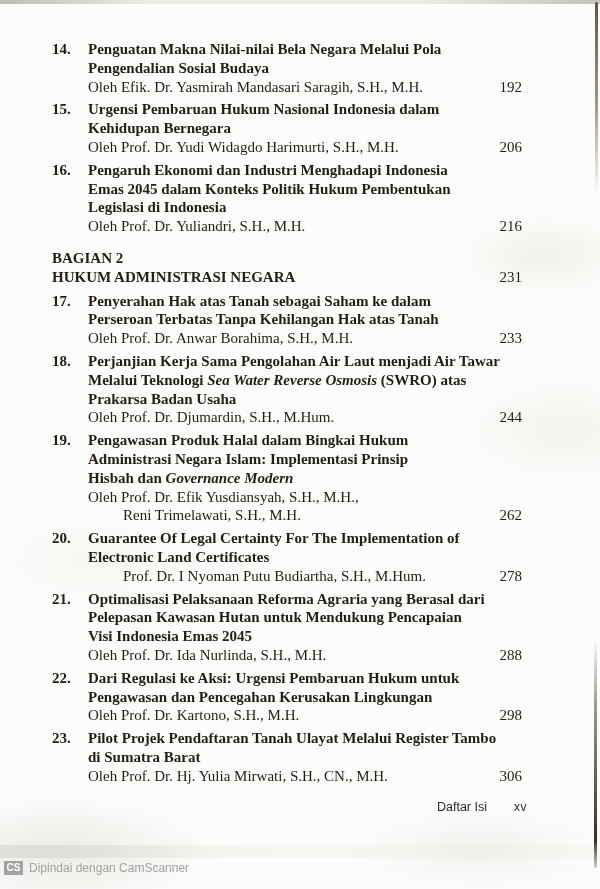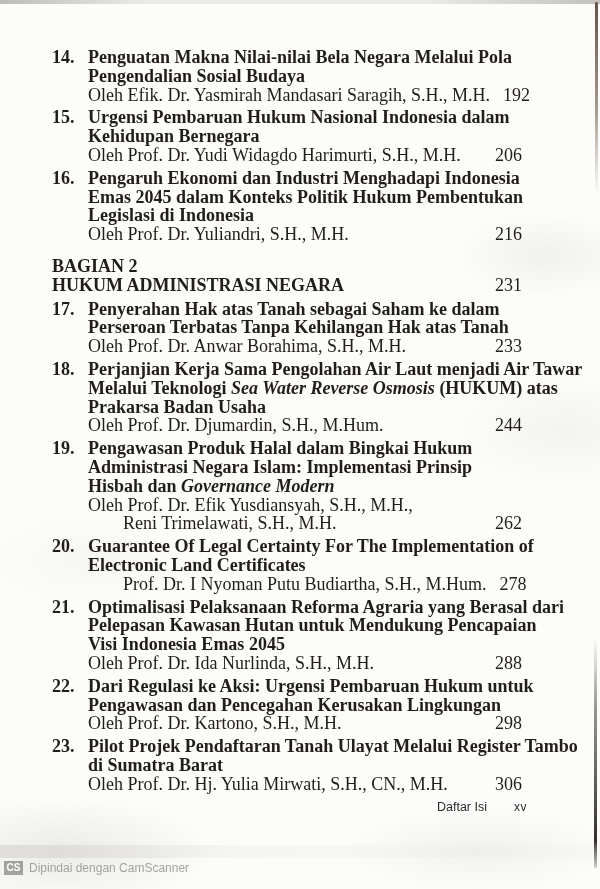--- a/index.html
+++ b/index.html
@@ -35,22 +35,22 @@
   }
   .edge-bottom {
     position: absolute; right: 3px; top: 638px; width: 3px; height: 230px;
     border-radius: 2px;
     background: linear-gradient(to bottom,
       rgba(60,54,46,0), rgba(58,50,42,0.5) 30%,
       rgba(35,30,25,0.92) 88%, rgba(35,30,25,0.2));
   }
   
   .toc {
-    position: absolute; top: 48px; left: 52px; width: 470px;
-    font-size: 18px; line-height: 18.8px; color: #211d18;
+    position: absolute; top: 40px; left: 52px; width: 470px;
+    font-size: 15px; line-height: 18.8px; color: #211d18;
   }
   .line { display: flex; align-items: baseline; }
   .num  { width: 36px; flex: none; font-weight: bold; }
   .txt  { flex: 1; white-space: nowrap; }
   .pg   { flex: none; min-width: 40px; text-align: right; white-space: nowrap; }
   .title-row .txt { font-weight: bold; }
   .author-row .txt { font-weight: normal; }
   .author-indent { padding-left: 35px; }
   .entry { margin-bottom: 4px; }
   .section-heading { margin-top: 13px; margin-bottom: 5px; font-weight: bold; }
@@ -164,21 +164,21 @@
           <span class="pg">233</span>
         </div>
       </div>
       <div class="entry">
         <div class="line title-row">
           <span class="num">18.</span>
           <span class="txt"><span>Perjanjian Kerja Sama Pengolahan Air Laut menjadi Air Tawar</span></span>
         </div>
         <div class="line title-row">
           <span class="num"></span>
-          <span class="txt"><span>Melalui Teknologi </span><i>Sea Water Reverse Osmosis</i><span> (HUKUM) atas</span></span>
+          <span class="txt"><span>Melalui Teknologi </span><i>Sea Water Reverse Osmosis</i><span> (SWRO) atas</span></span>
         </div>
         <div class="line title-row">
           <span class="num"></span>
           <span class="txt"><span>Prakarsa Badan Usaha</span></span>
         </div>
         <div class="line author-row">
           <span class="num"></span>
           <span class="txt">Oleh Prof. Dr. Djumardin, S.H., M.Hum.</span>
           <span class="pg">244</span>
         </div>

